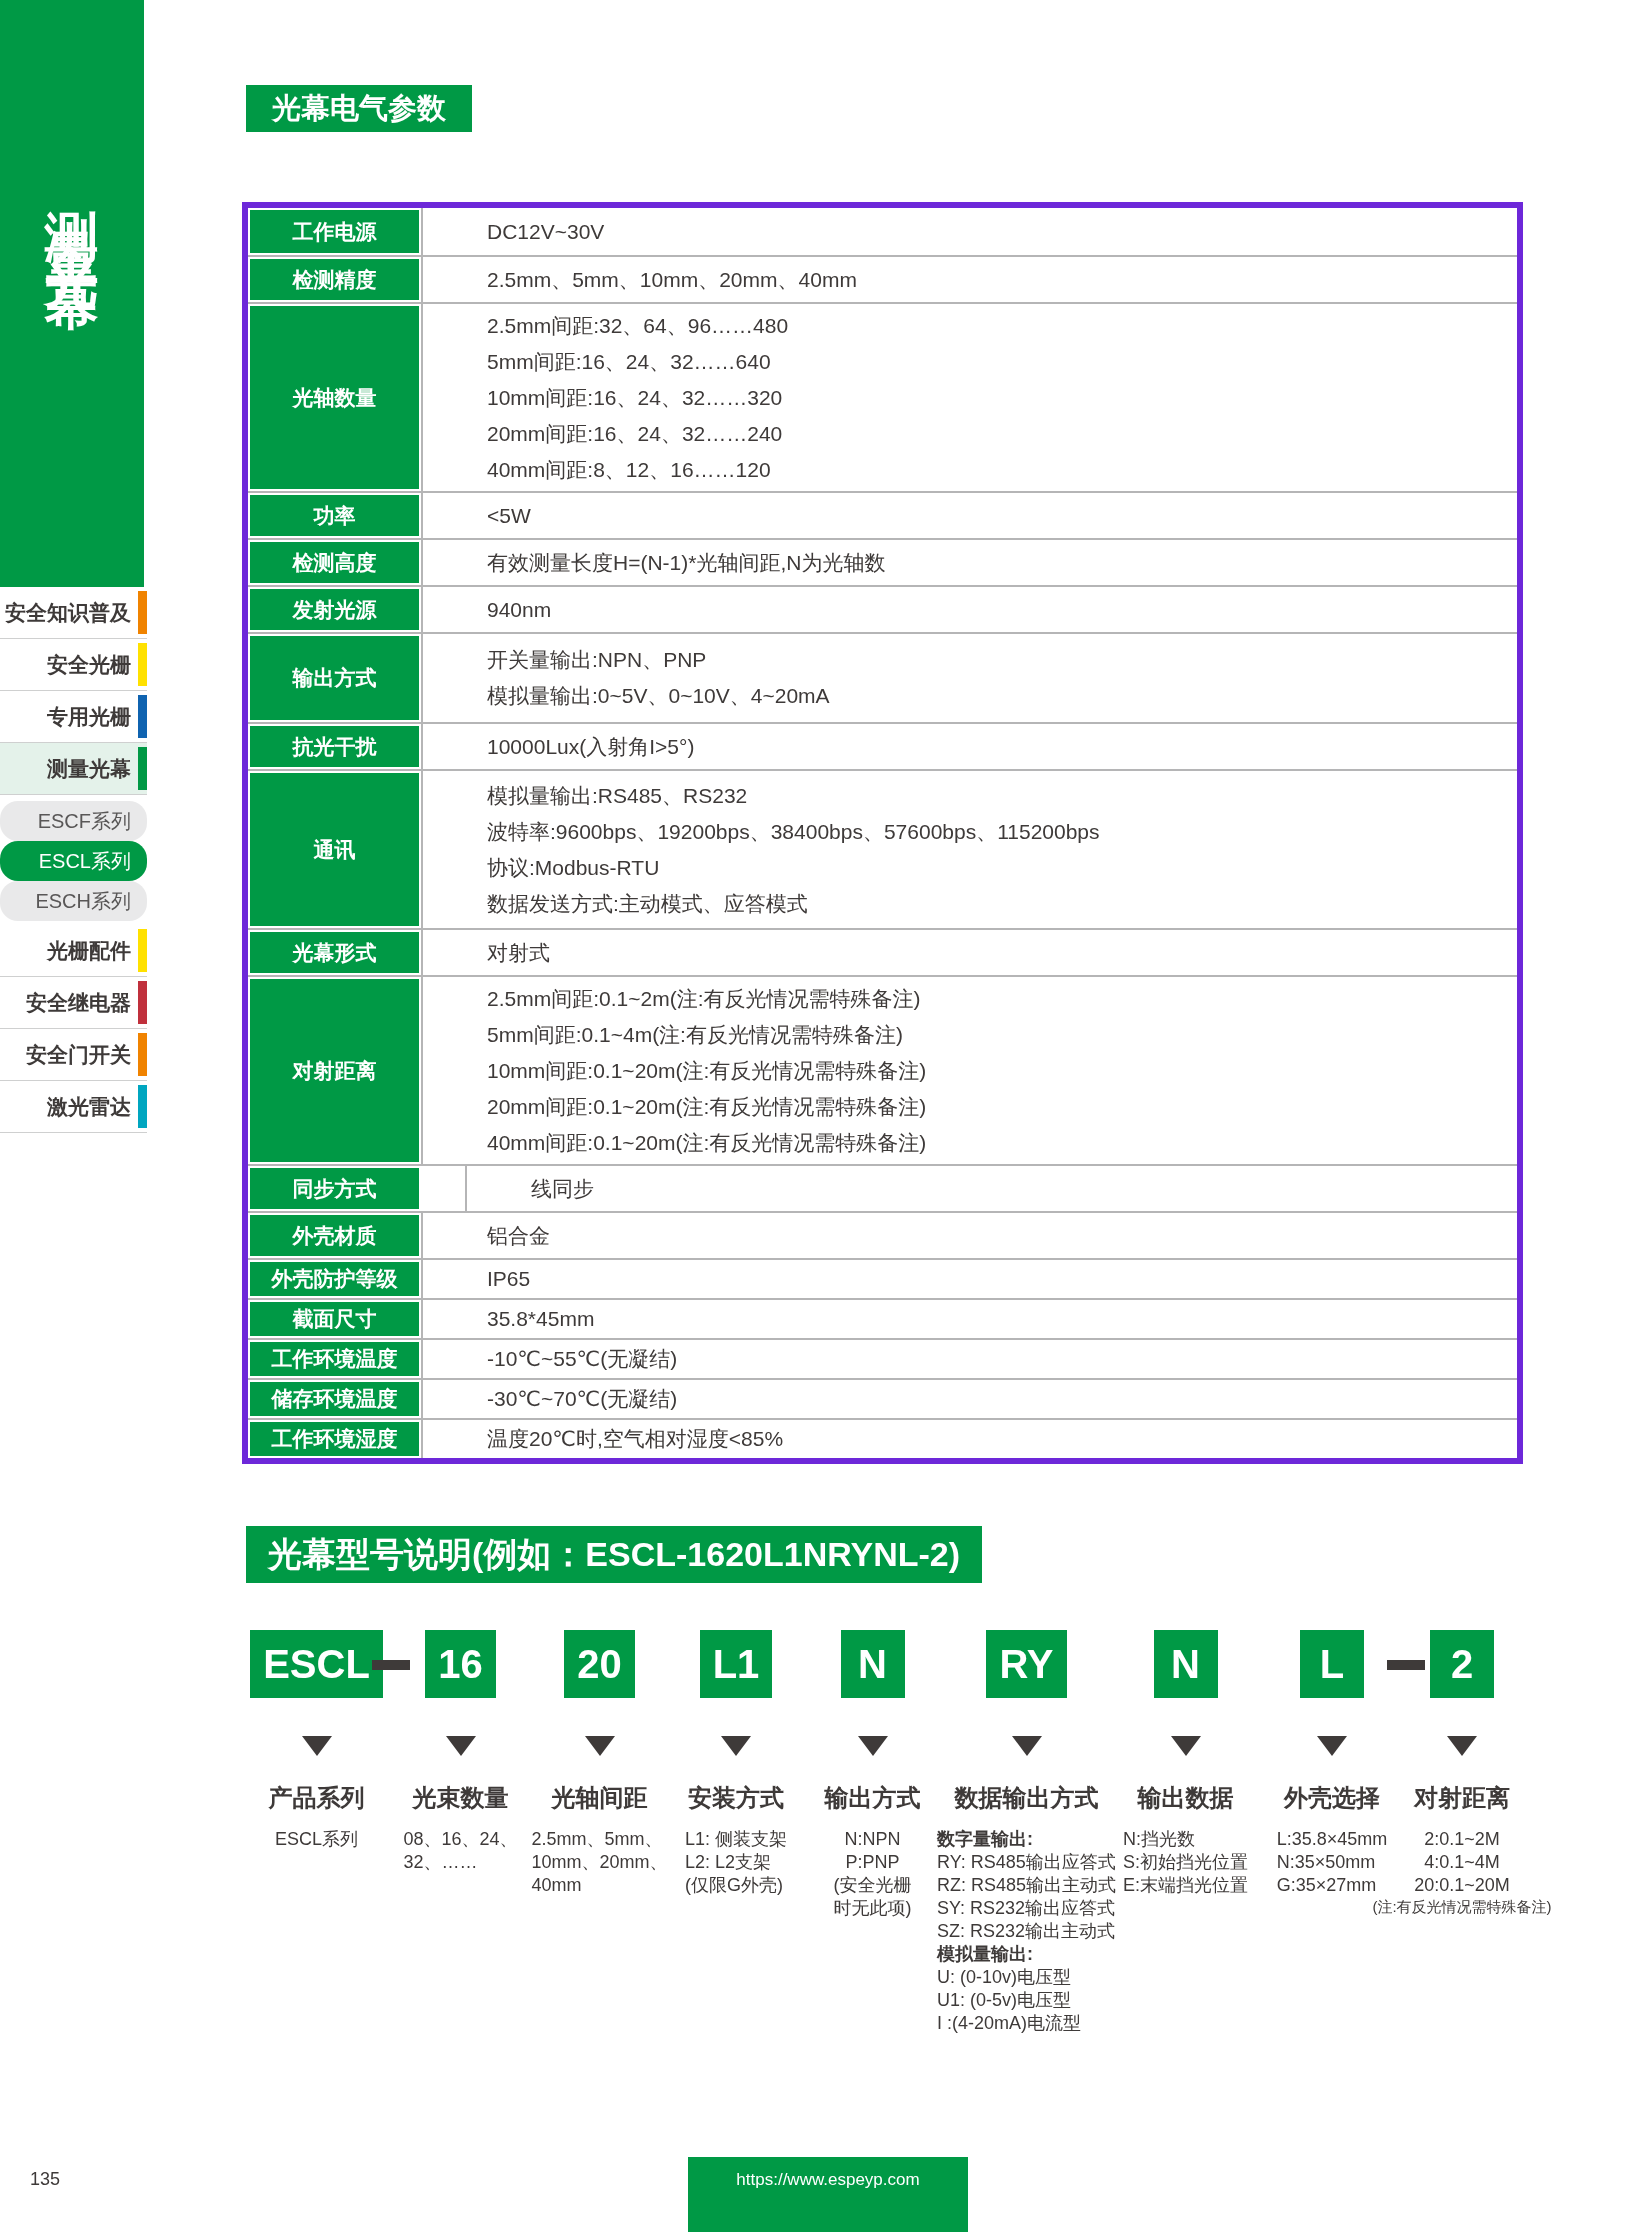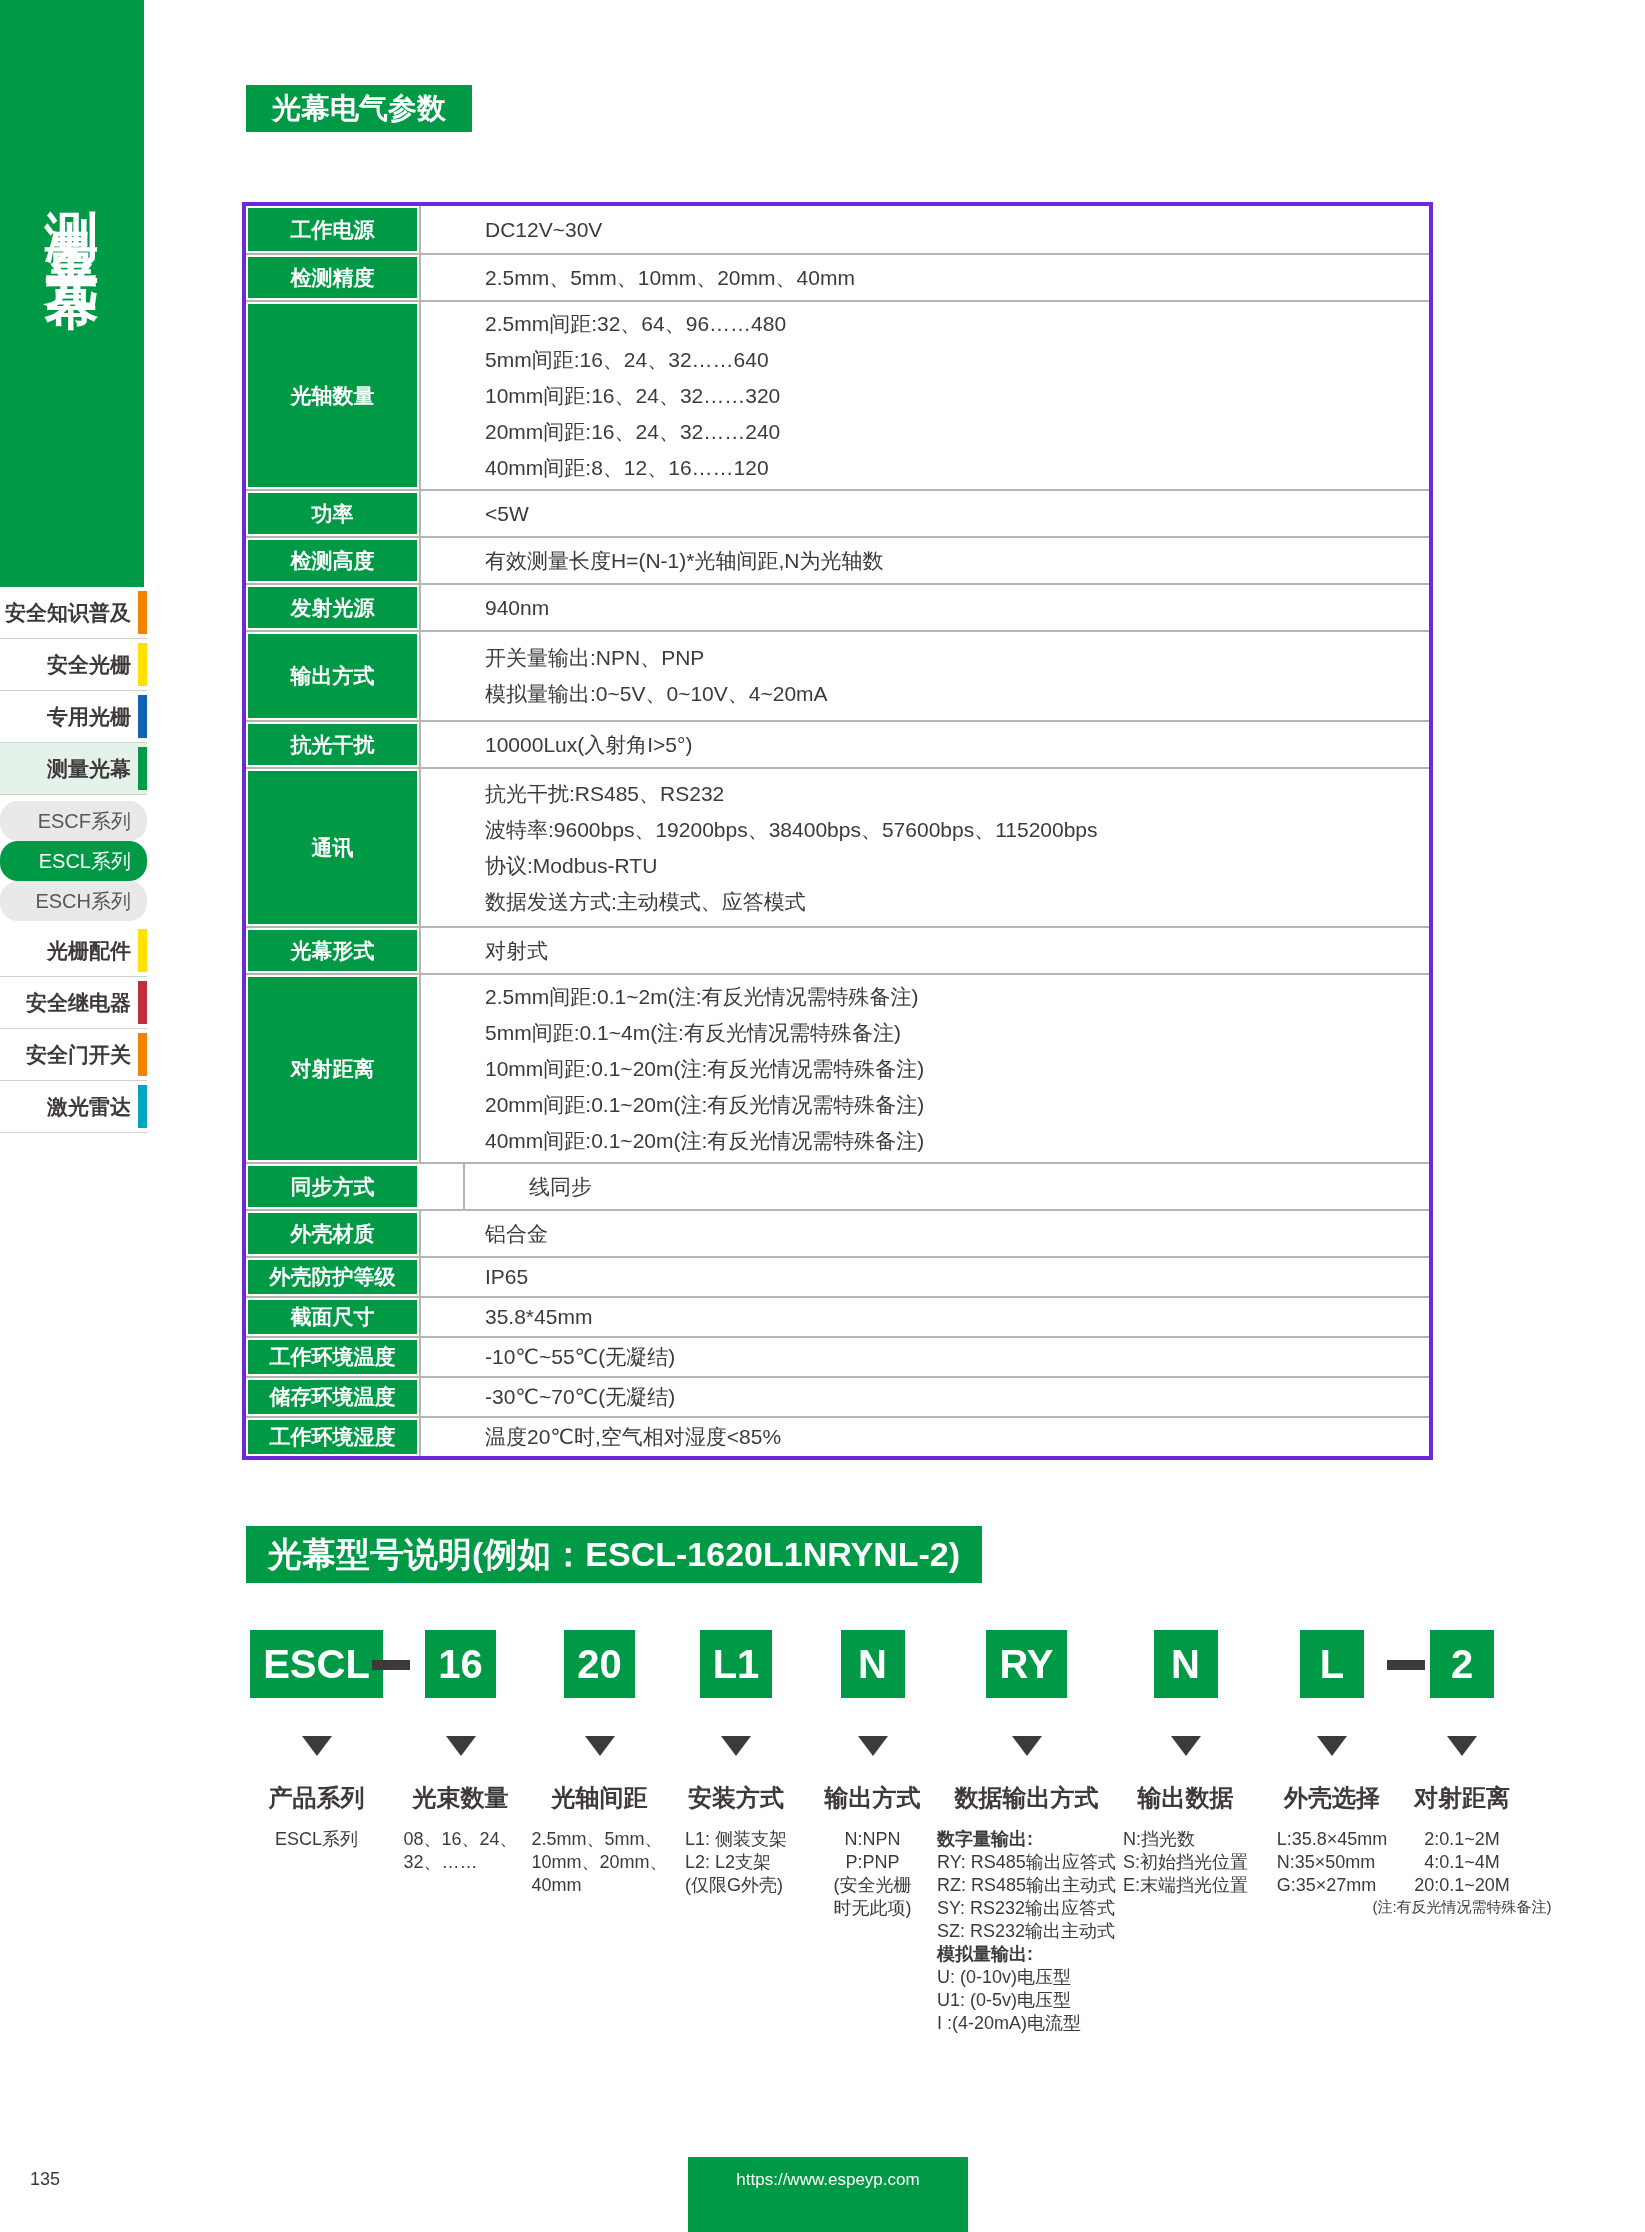--- a/index.html
+++ b/index.html
@@ -23,22 +23,22 @@
   .nav-item.sub.last { margin-bottom:4px; }
   .nav-item.sub.active-sub { background:#009945; color:#ffffff; }
 
   
   .sec-title { position:absolute; background:#009945; color:#ffffff; font-weight:bold;
                display:flex; align-items:center; }
   .sec-title.t1 { left:246px; top:85px; height:47px; font-size:29px; padding:0 26px; }
   .sec-title.t2 { left:246px; top:1526px; height:57px; font-size:34px; padding:16px 22px; }
 
   
-  .spec-table { position:absolute; left:242px; top:202px; width:1191px;
-                border:4px solid #6d28d9; background:#ffffff; }
+  .spec-table { position:absolute; left:242px; top:202px; width:1281px;
+                border:6px solid #6d28d9; background:#ffffff; }
   .spec-row { display:flex; }
   .spec-row + .spec-row { border-top:2px solid #b5b5b6; }
   .spec-label { width:173px; padding:2px; display:flex; }
   .spec-label-inner { flex:1; background:#009945; color:#ffffff; font-weight:bold; font-size:21px;
                       display:flex; align-items:center; justify-content:center; text-align:center; }
   .spec-value { flex:1; border-left:2px solid #b5b5b6; display:flex; flex-direction:column;
                 justify-content:center; padding-left:64px; color:#3e3a39; font-size:21px; }
   .spec-value div { line-height:36px; white-space:nowrap; }
 
   
@@ -190,21 +190,21 @@
         </div>
         <div class="spec-value">
           <div>10000Lux(入射角I&gt;5°)</div>
         </div>
       </div>
       <div class="spec-row" style="height: 159px;">
         <div class="spec-label">
           <div class="spec-label-inner">通讯</div>
         </div>
         <div class="spec-value">
-          <div>抗光干扰:RS485、RS232</div>
+          <div>模拟量输出:RS485、RS232</div>
           <div>波特率:9600bps、19200bps、38400bps、57600bps、115200bps</div>
           <div>协议:Modbus-RTU</div>
           <div>数据发送方式:主动模式、应答模式</div>
         </div>
       </div>
       <div class="spec-row" style="height: 47px;">
         <div class="spec-label">
           <div class="spec-label-inner">光幕形式</div>
         </div>
         <div class="spec-value">

